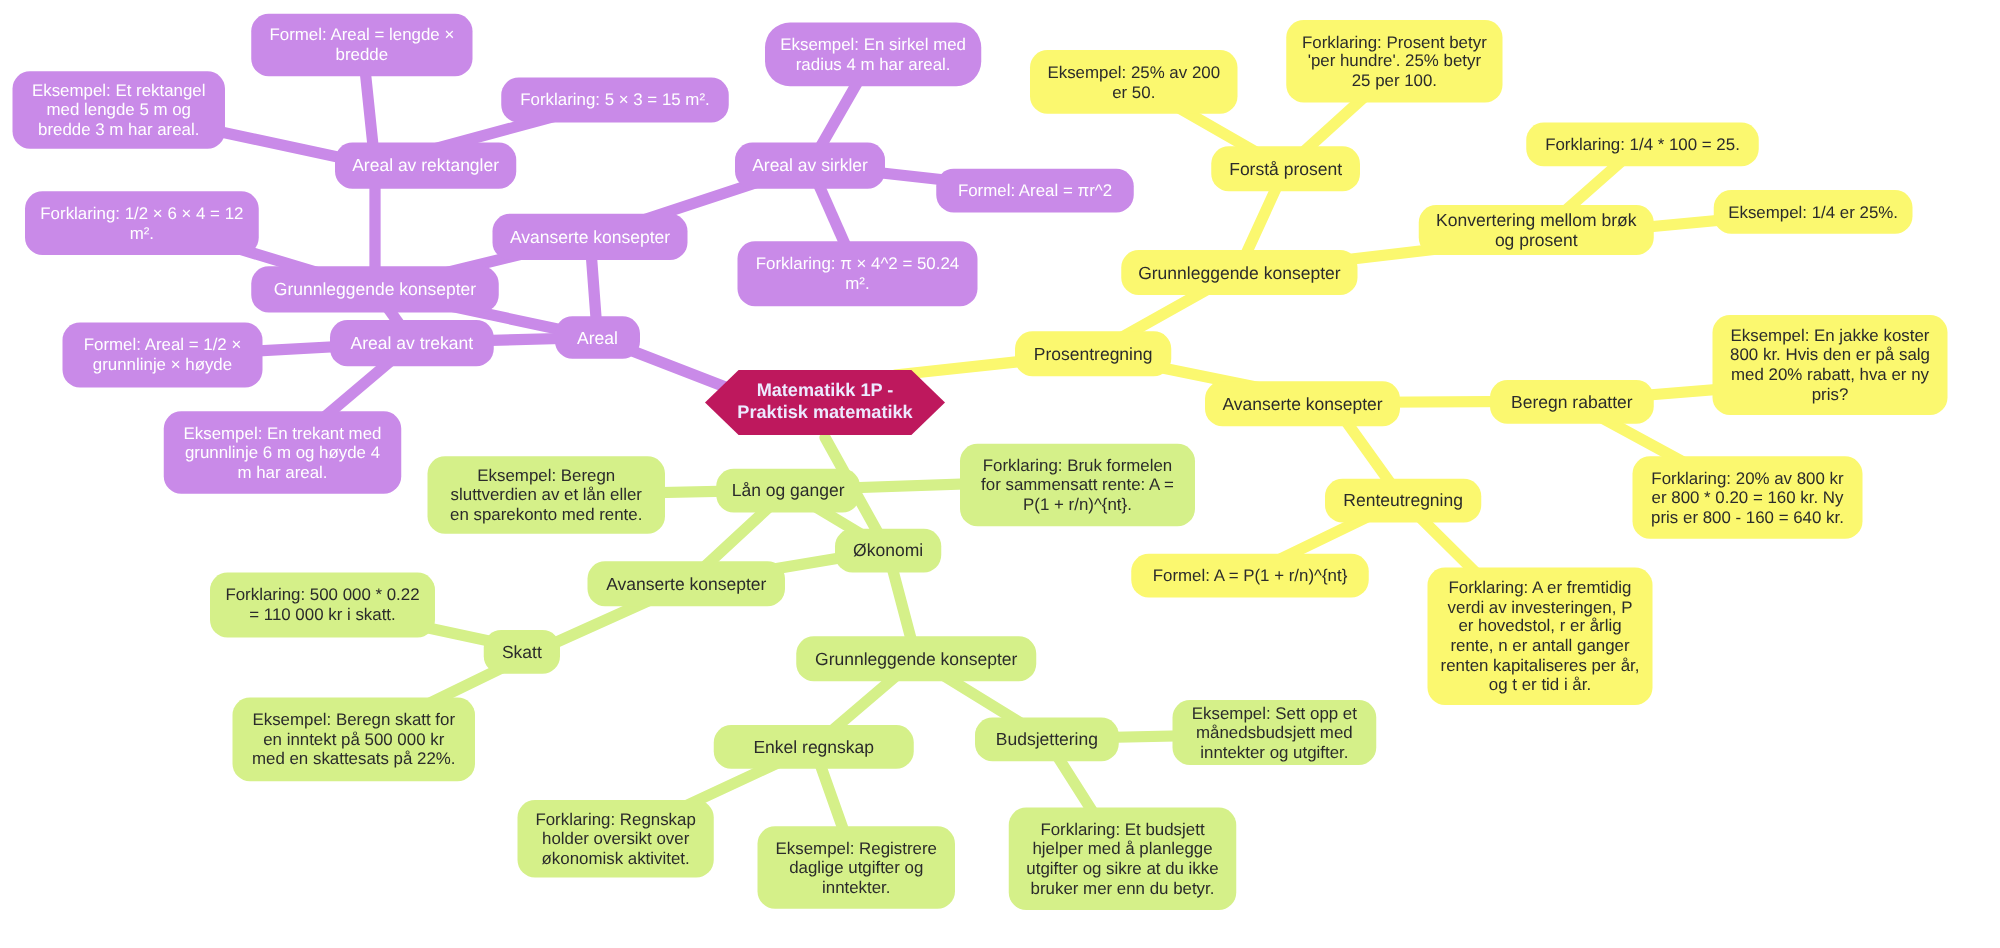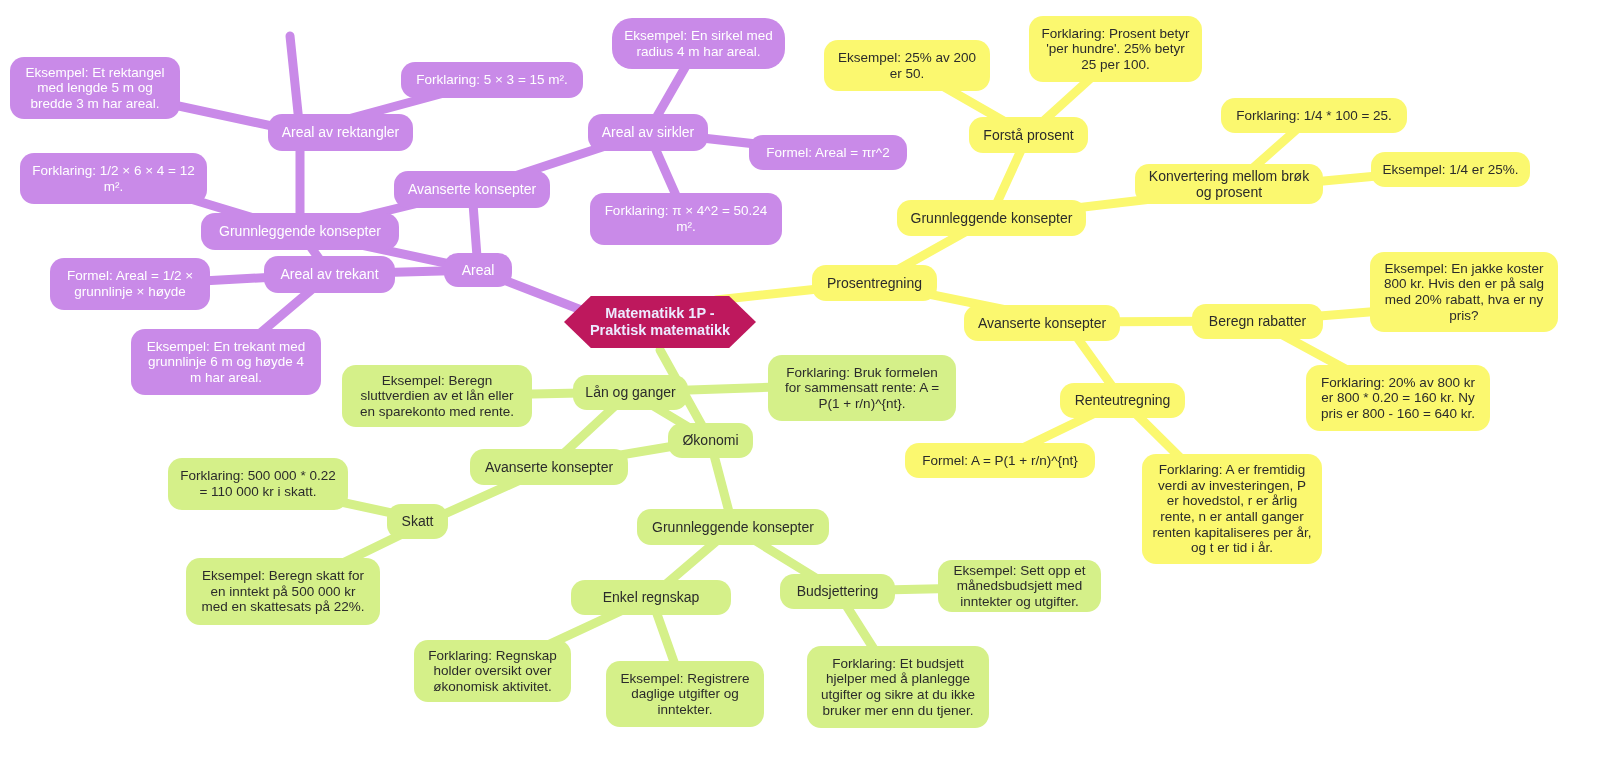--- a/index.html
+++ b/index.html
@@ -123,20 +123,21 @@
   <div class="node purple" style="left:201px; top:213px; width:198px; height:37px; font-size:14px;">Grunnleggende konsepter</div>
 
   <div class="node purple" style="left:394px; top:171px; width:156px; height:37px; font-size:14px;">Avanserte konsepter</div>
 
   <div class="node purple" style="left:228px; top:114px; width:145px; height:37px; font-size:14px;margin-left:40px;">Areal av rektangler</div>
 
   <div class="node purple" style="left:264px; top:256px; width:131px; height:37px; font-size:14px;">Areal av trekant</div>
 
   <div class="node purple" style="left:588px; top:114px; width:120px; height:37px; font-size:14px;">Areal av sirkler</div>
 
+  <div class="node purple-leaf" style="left:201px; top:11px; width:177px; height:50px; font-size:13.5px;">Formel: Areal = lengde × bredde</div>
 
   <div class="node purple-leaf" style="left:10px; top:57px; width:170px; height:62px; font-size:13.5px;">Eksempel: Et rektangel med lengde 5 m og bredde 3 m har areal.</div>
 
   <div class="node purple-leaf" style="left:401px; top:62px; width:182px; height:36px; font-size:13.5px;">Forklaring: 5 × 3 = 15 m².</div>
 
   <div class="node purple-leaf" style="left:50px; top:258px; width:160px; height:52px; font-size:13.5px;">Formel: Areal = 1/2 × grunnlinje × høyde</div>
 
   <div class="node purple-leaf" style="left:131px; top:329px; width:190px; height:66px; font-size:13.5px;">Eksempel: En trekant med grunnlinje 6 m og høyde 4 m har areal.</div>
 
   <div class="node purple-leaf" style="left:20px; top:153px; width:187px; height:51px; font-size:13.5px;">Forklaring: 1/2 × 6 × 4 = 12 m².</div>
@@ -190,21 +191,21 @@
   <div class="node green" style="left:573px; top:375px; width:115px; height:35px; font-size:14px;">Lån og ganger</div>
 
   <div class="node green" style="left:387px; top:504px; width:61px; height:35px; font-size:14px;">Skatt</div>
 
   <div class="node green" style="left:414px; top:640px; width:157px; height:62px; font-size:13.5px;">Forklaring: Regnskap holder oversikt over økonomisk aktivitet.</div>
 
   <div class="node green" style="left:606px; top:661px; width:158px; height:66px; font-size:13.5px;">Eksempel: Registrere daglige utgifter og inntekter.</div>
 
   <div class="node green" style="left:938px; top:560px; width:163px; height:52px; font-size:13.5px;">Eksempel: Sett opp et månedsbudsjett med inntekter og utgifter.</div>
 
-  <div class="node green" style="left:807px; top:646px; width:182px; height:82px; font-size:13.5px;">Forklaring: Et budsjett hjelper med å planlegge utgifter og sikre at du ikke bruker mer enn du tjener.</div>
+  <div class="node green" style="left:807px; top:646px; width:182px; height:82px; font-size:13.5px;">Forklaring: Et budsjett hjelper med å planlegge utgifter og sikre at du ikke bruker mer enn du betyr.</div>
 
   <div class="node green" style="left:342px; top:365px; width:190px; height:62px; font-size:13.5px;">Eksempel: Beregn sluttverdien av et lån eller en sparekonto med rente.</div>
 
   <div class="node green" style="left:768px; top:355px; width:188px; height:66px; font-size:13.5px;">Forklaring: Bruk formelen for sammensatt rente: A = P(1 + r/n)^{nt}.</div>
 
   <div class="node green" style="left:168px; top:458px; width:180px; height:52px; font-size:13.5px;">Forklaring: 500 000 * 0.22 = 110 000 kr i skatt.</div>
 
   <div class="node green" style="left:186px; top:558px; width:194px; height:67px; font-size:13.5px;">Eksempel: Beregn skatt for en inntekt på 500 000 kr med en skattesats på 22%.</div>
 
 </div>

